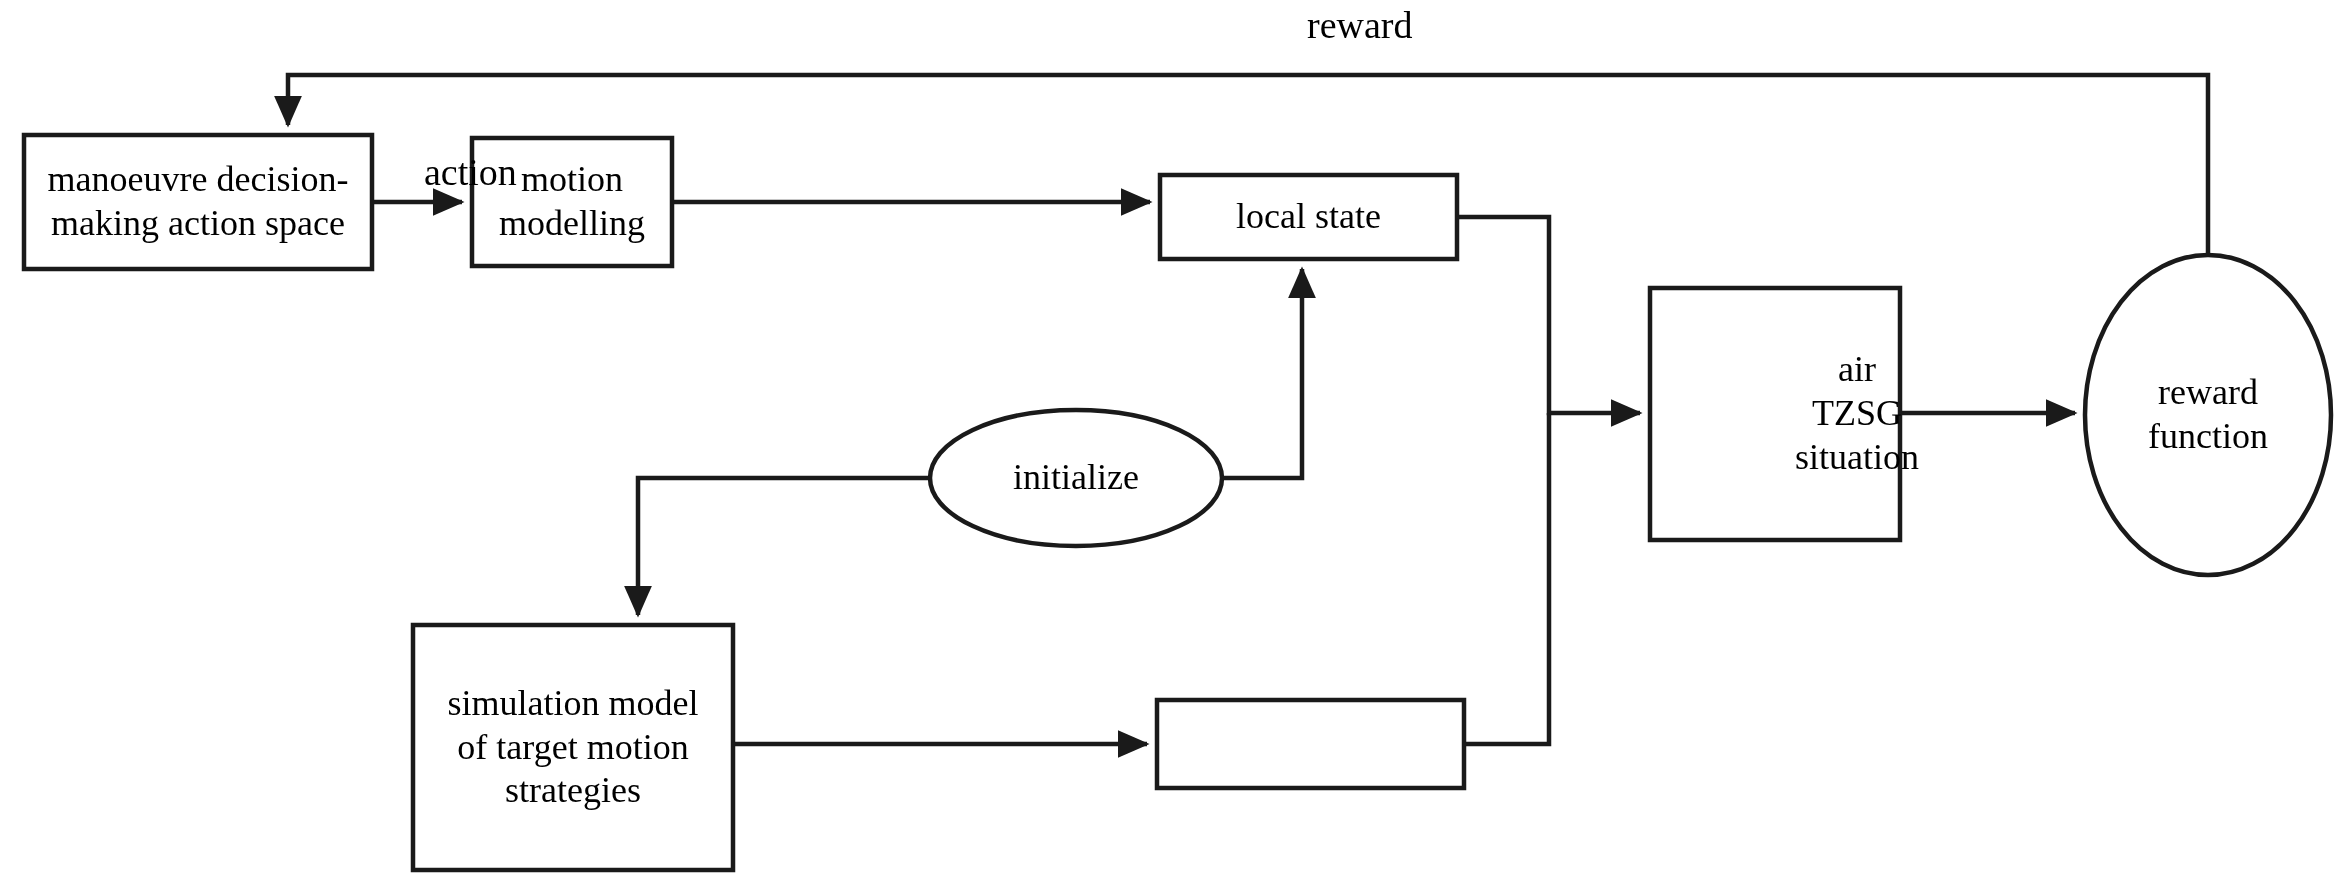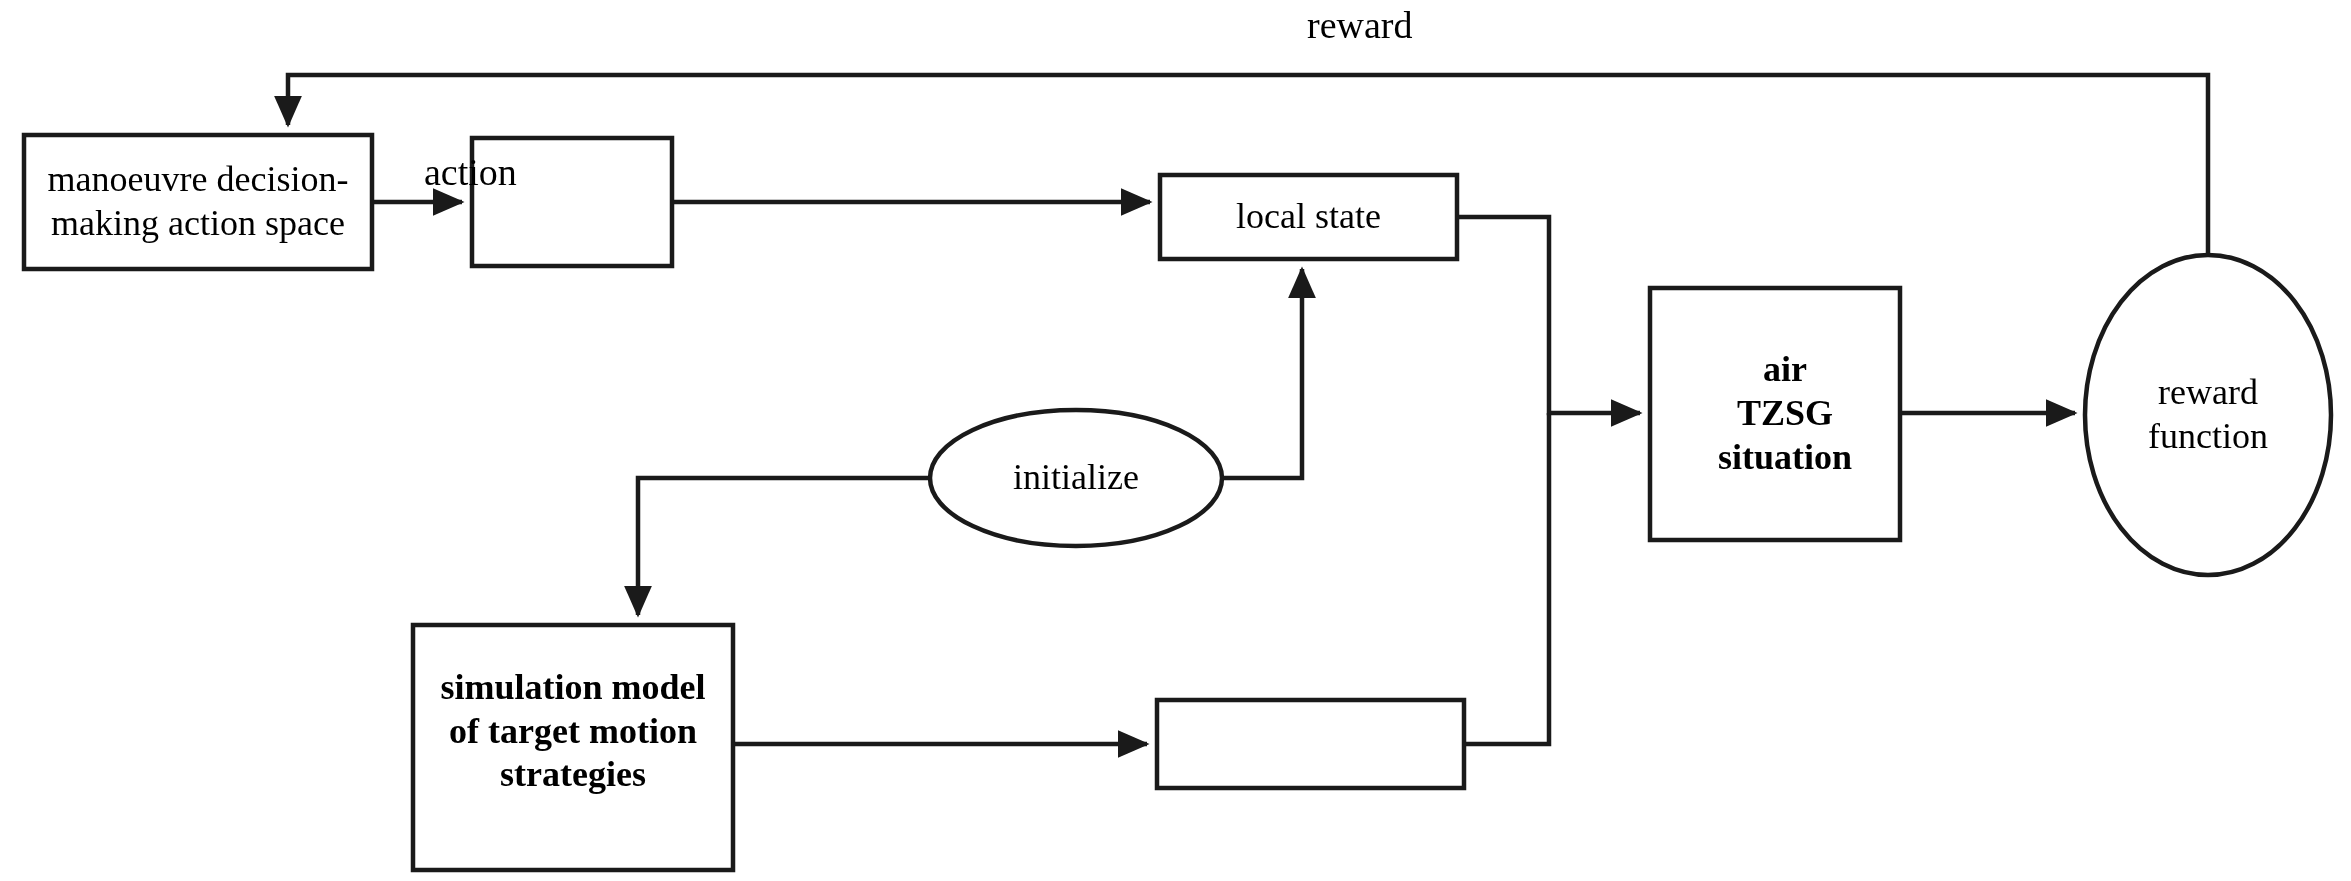--- a/index.html
+++ b/index.html
@@ -99,33 +99,35 @@
       <path d="M 930 478 L 638 478 L 638 615" marker-end="url(#arrow)"></path>
 
       <path d="M 733 744 L 1147 744" marker-end="url(#arrow)"></path>
 
     </g>
   </svg>
 
   <div class="node-label" style="left:24px; top:135px; width:348px; height:134px;">manoeuvre decision-
 making action space</div>
 
+  <div class="node-label" style="left:472px; top:138px; width:200px; height:128px;">motion
+modelling</div>
 
   <div class="node-label" style="left:1160px; top:175px; width:297px; height:84px;">local state</div>
 
-  <div class="node-label" style="left:1660px; top:288px; width:250px; height:252px;font-weight:bold;">air
+  <div class="node-label" style="left:1732px; top:288px; width:250px; height:252px;">air
 TZSG
 situation</div>
 
   <div class="node-label" style="left:2085px; top:255px; width:246px; height:320px;">reward
 function</div>
 
   <div class="node-label" style="left:930px; top:410px; width:292px; height:136px;">initialize</div>
 
-  <div class="node-label" style="left:413px; top:609px; width:320px; height:245px;font-weight:bold;">simulation model
+  <div class="node-label" style="left:413px; top:625px; width:320px; height:245px;">simulation model
 of target motion
 strategies</div>
 
 
   <div class="edge-label" style="left:1307px; top:5px;">reward</div>
 
   <div class="edge-label" style="left:377px; top:152px;margin-left:47px;">action</div>
 
   <div class="shape-hit" style="left:24px; top:135px; width:348px; height:134px;"></div>
   <div class="shape-hit" style="left:472px; top:138px; width:200px; height:128px;"></div>

